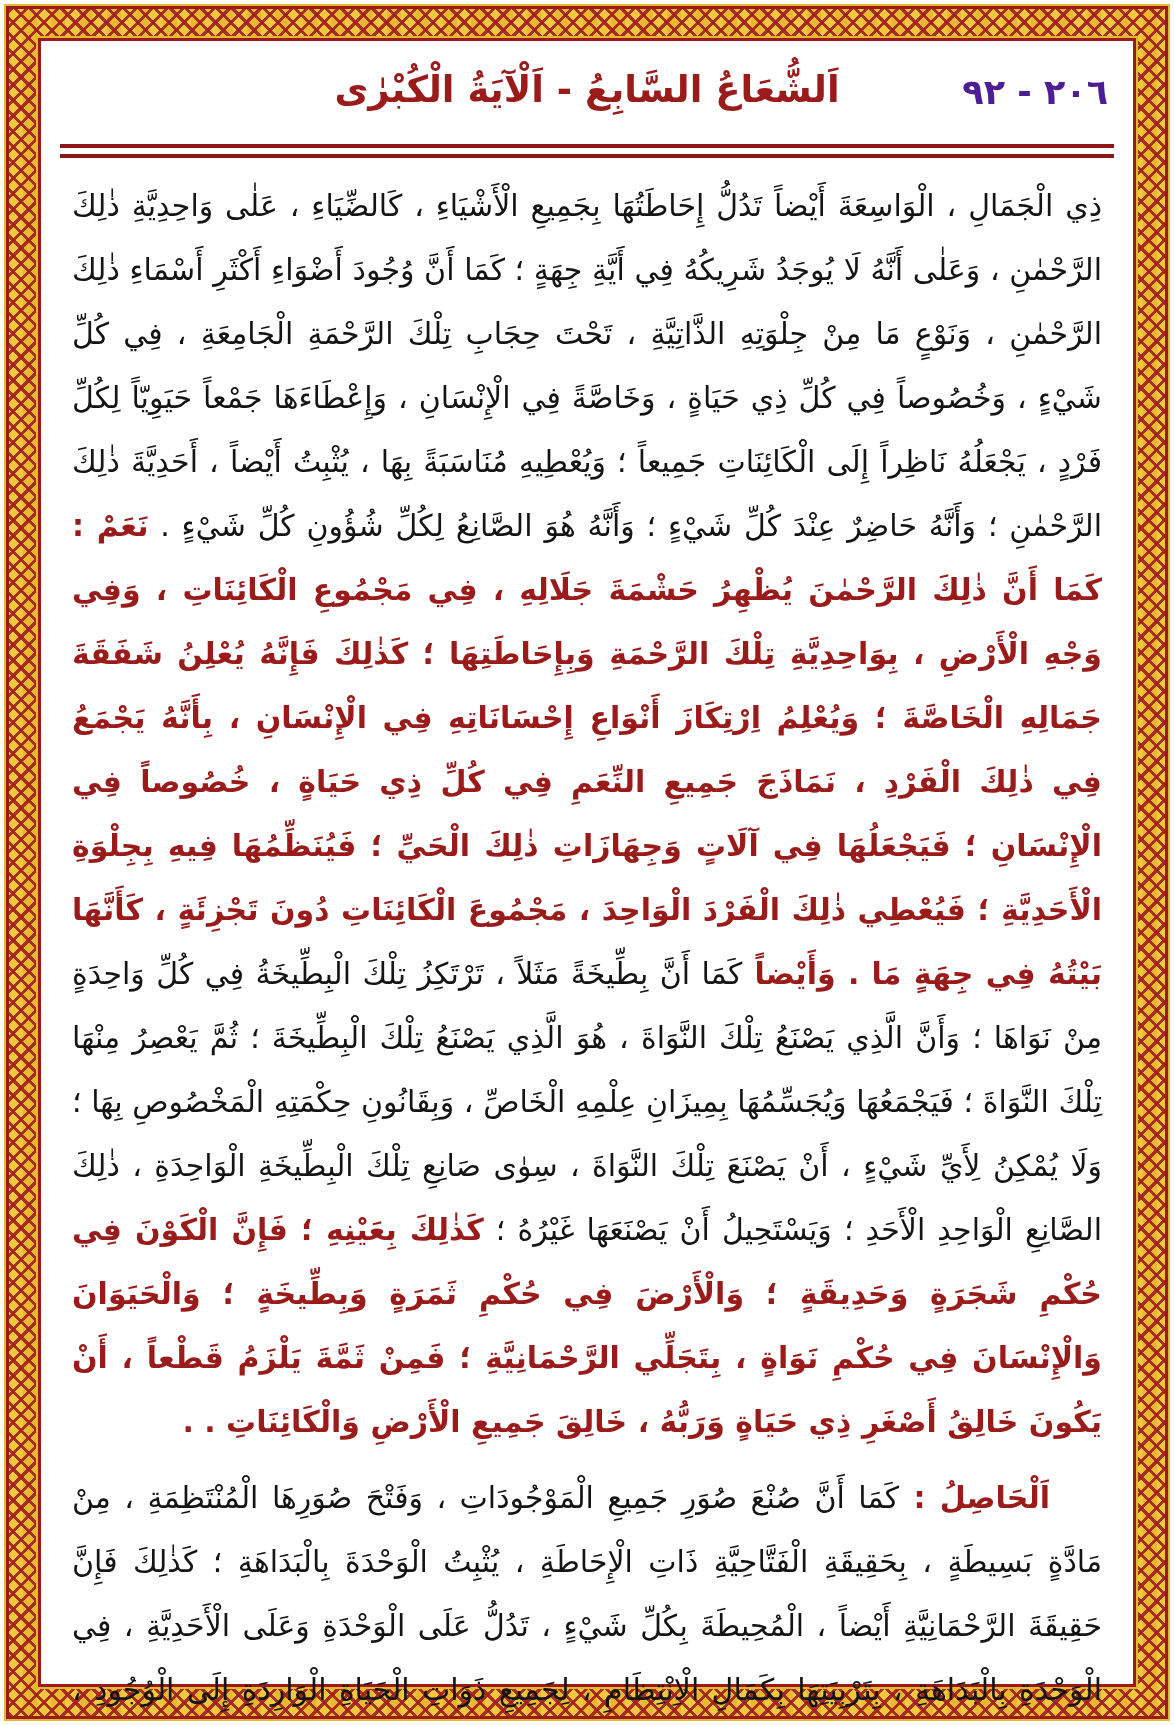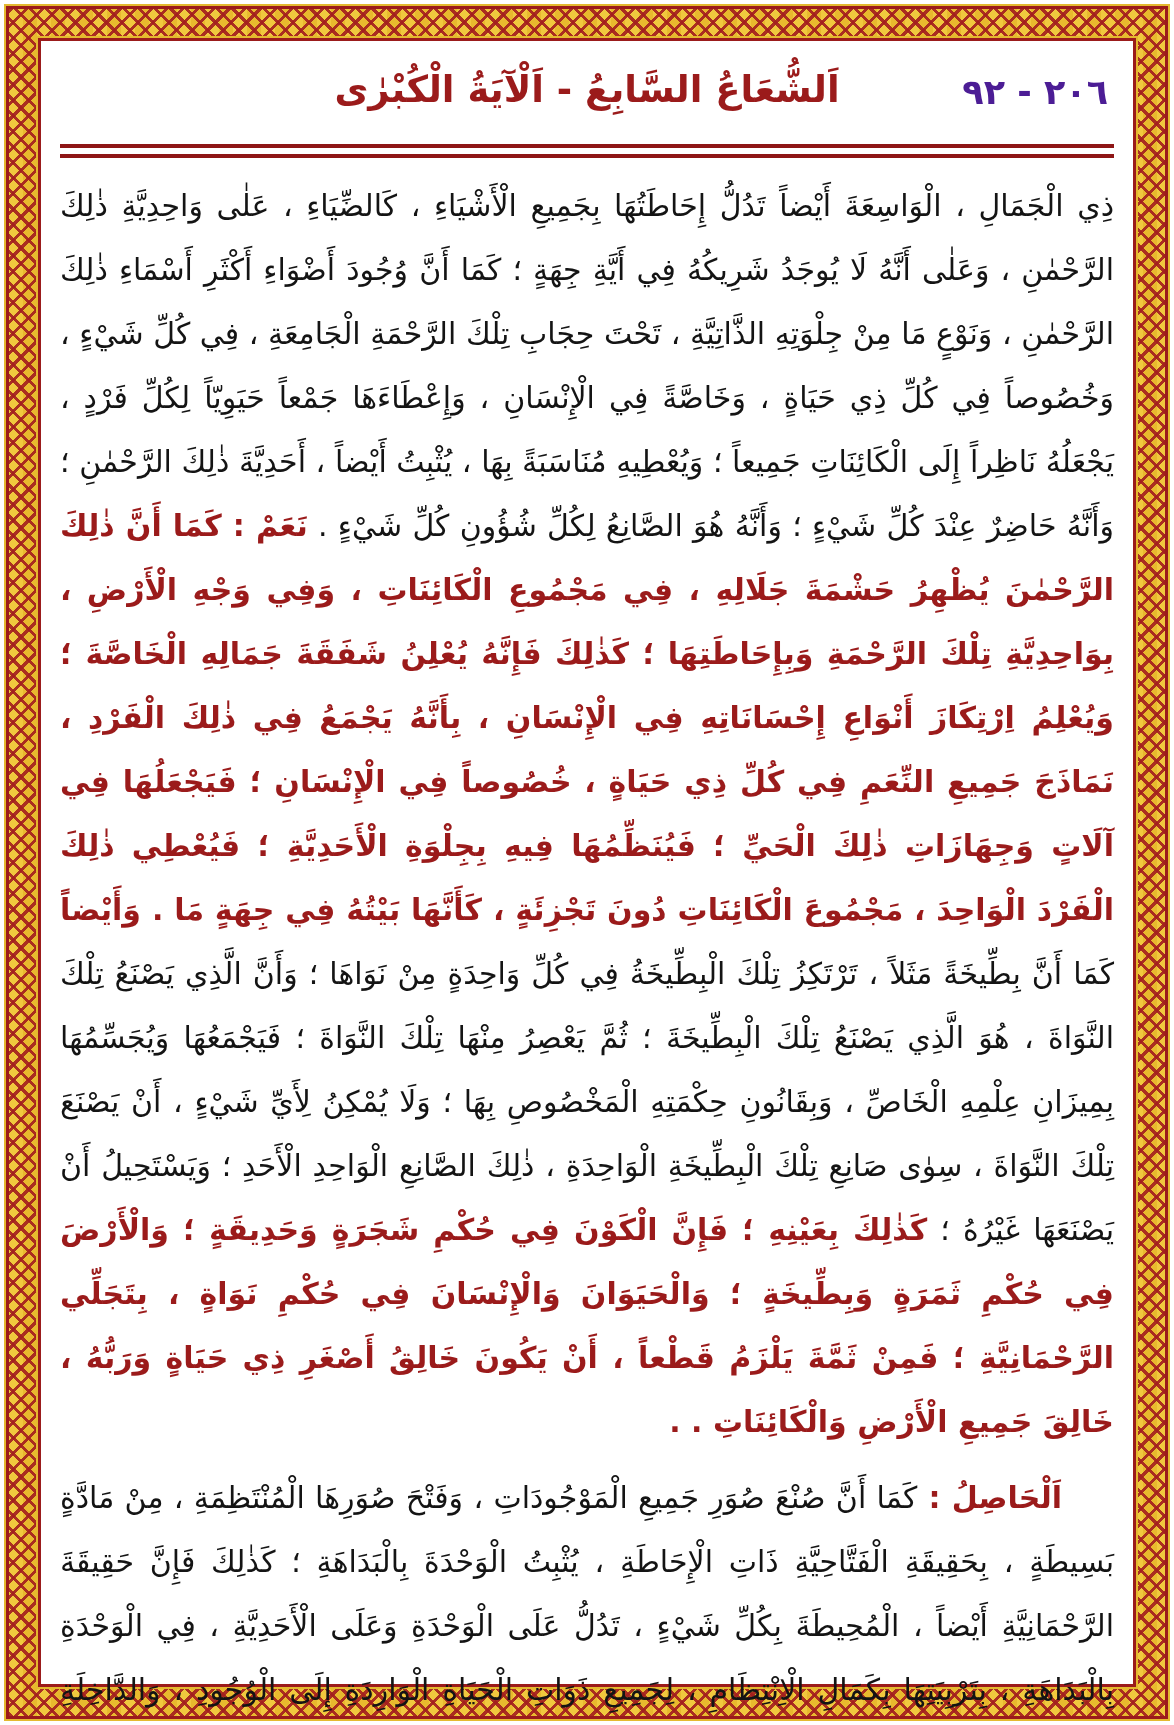--- a/index.html
+++ b/index.html
@@ -54,21 +54,21 @@
     border-bottom:4px solid #8e1616;
     margin-top:4px;
   }
   .body-text{
     margin-top:16px;
     font-size:30px;
     line-height:64px;
     text-align:justify;
     color:#141414;
   }
-  .body-text p{margin:0;}
+  .body-text p{margin:12px;}
   .body-text p.indent{text-indent:52px;margin-top:12px;}
   .run.black{color:#141414;font-weight:normal;}
   .run.red{color:#9b1b1b;font-weight:bold;}
 </style>
 </head>
 <body>
 
 <div class="page">
   <div class="frame-band"></div>
   <div class="frame-hole"></div>

